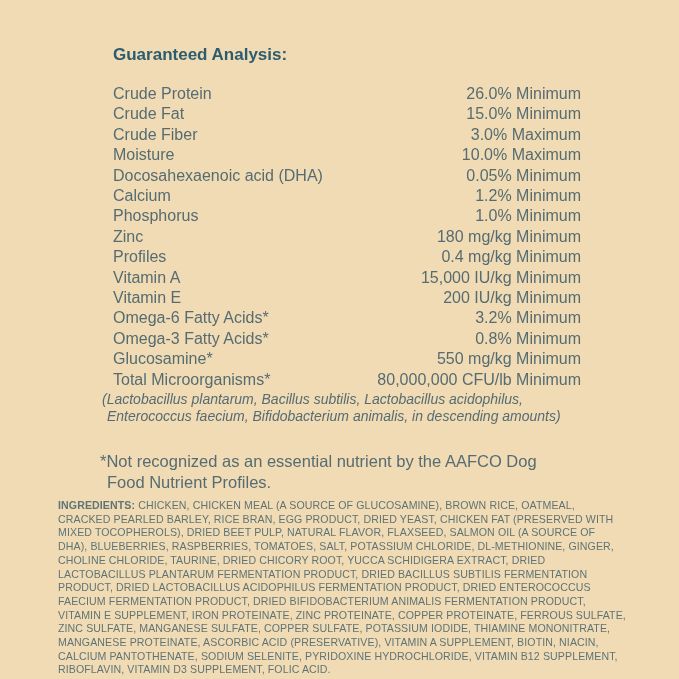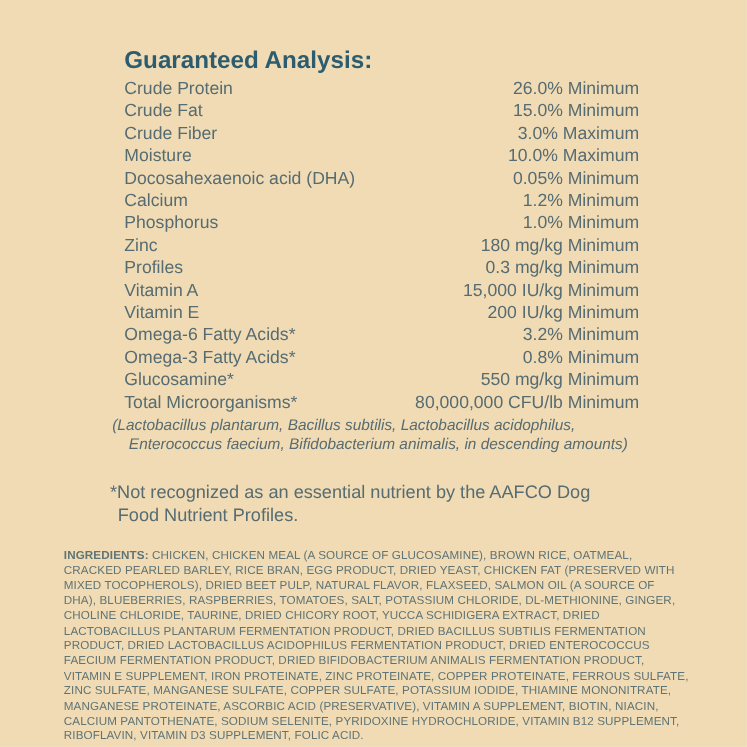--- a/index.html
+++ b/index.html
@@ -16,44 +16,44 @@
     box-sizing: border-box;
   }
   
   .analysis {
     position: absolute;
     left: 113px;
     top: 44px;
     width: 468px;
   }
   .ga-title {
-    font-size: 22px;
+    font-size: 17px;
     font-weight: bold;
     color: #2D5C6F;
     line-height: 22px;
-    margin-bottom: 5px;
+    margin-bottom: 18px;
   }
   .ga-rows .row {
     display: flex;
     justify-content: space-between;
     font-size: 16px;
     line-height: 20.4px;
     color: #566C72;
   }
   .ga-rows .row .lbl { text-align: left; white-space: nowrap; }
   .ga-rows .row .val { text-align: right; white-space: nowrap; }
   .ga-note {
     margin-left: -11px;
     margin-top: 1px;
     font-size: 14px;
     font-style: italic;
     line-height: 17px;
     color: #566C72;
   }
-  .ga-note .line2 { padding-left: 5px; text-align: center; }
+  .ga-note .line2 { padding-left: 5px; }
   .ga-footnote {
     margin-left: -13px;
     margin-top: 26px;
     font-size: 16.5px;
     line-height: 21px;
     color: #566C72;
   }
   .ga-footnote .line2 { padding-left: 7px; }
   
   .ingredients {
@@ -113,21 +113,21 @@
         <div class="row">
           <span class="lbl">Phosphorus</span>
           <span class="val">1.0% Minimum</span>
         </div>
         <div class="row">
           <span class="lbl">Zinc</span>
           <span class="val">180 mg/kg Minimum</span>
         </div>
         <div class="row">
           <span class="lbl">Profiles</span>
-          <span class="val">0.3 mg/kg Minimum</span>
+          <span class="val">0.4 mg/kg Minimum</span>
         </div>
         <div class="row">
           <span class="lbl">Vitamin A</span>
           <span class="val">15,000 IU/kg Minimum</span>
         </div>
         <div class="row">
           <span class="lbl">Vitamin E</span>
           <span class="val">200 IU/kg Minimum</span>
         </div>
         <div class="row">

